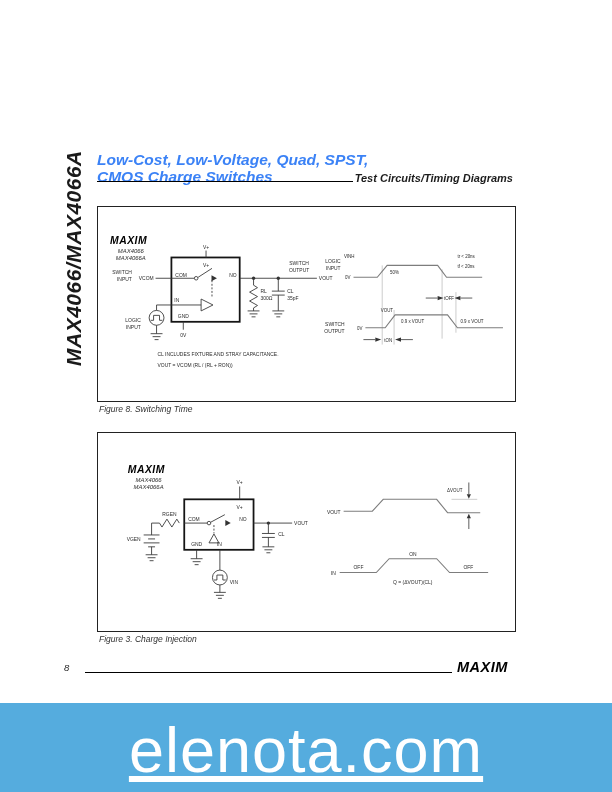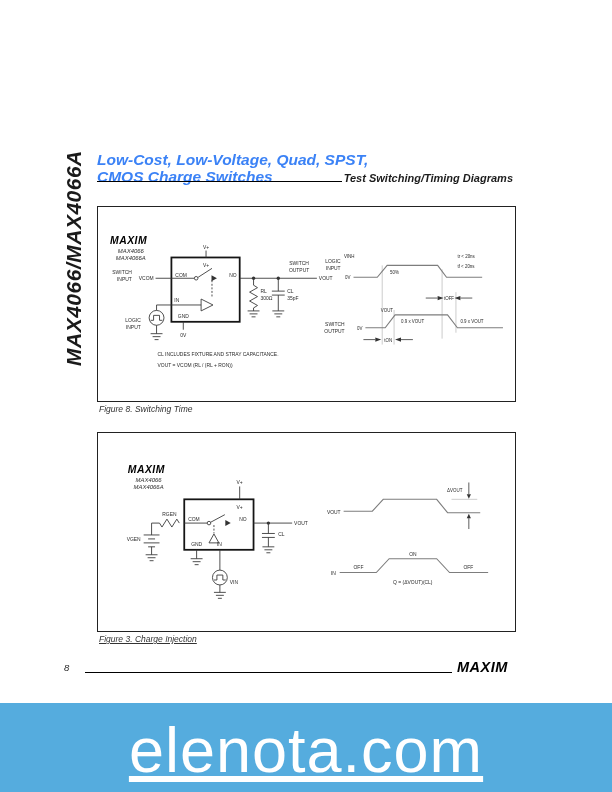--- a/index.html
+++ b/index.html
@@ -15,21 +15,21 @@
   }
   .title { position:absolute; left:97px; top:123px; font-size:15.5px; font-weight:bold; font-style:italic; line-height:17px; color:#3b82f6;margin-top:28px; }
   .section { position:absolute; left:97px; top:172px; width:416px; display:flex; align-items:flex-end; }
   .section .rule { flex:1; border-bottom:1.6px solid #000; margin-bottom:2px; }
   .section .label { font-size:11px; font-weight:bold; font-style:italic; white-space:nowrap; padding-left:2px; }
   .figbox { position:absolute; left:97px; width:417px; border:1px solid #222; background:#fff; }
   .fig2 { top:206px; height:194px; }
   .fig3 { top:432px; height:198px; }
   .caption { position:absolute; left:99px; font-size:8.5px; font-style:italic; color:#333; }
   .cap2 { top:404px; }
-  .cap3 { top:634px;text-decoration:underline; }
+  .cap3 { top:634px; }
   .pagenum { position:absolute; left:64px; top:662px; font-size:9.5px; font-style:italic; }
   .footer-rule { position:absolute; left:85px; top:672px; width:367px; border-top:1.2px solid #000; }
   .footer-logo { position:absolute; left:457px; top:659px; font-size:14.5px; }
   .maxim { font-weight:bold; font-style:italic; letter-spacing:0.5px; color:#000; }
   .banner { position:absolute; left:0; top:703px; width:612px; height:94px; display:flex; align-items:center; justify-content:center;text-decoration:underline; }
   .banner span { font-size:63px; font-weight:400; letter-spacing:1px; }
   svg { display:block; }
   svg text { fill:#2a2a2a; font-family:"Liberation Sans", sans-serif; }
   svg .lbl { font-size:5px; }
   svg .sm { font-size:4.5px; }
@@ -49,21 +49,21 @@
 
   <div class="side-text">MAX4066/MAX4066A</div>
 
   <div class="title">
     <div>Low-Cost, Low-Voltage, Quad, SPST,</div>
     <div>CMOS Charge Switches</div>
   </div>
 
   <div class="section">
     <div class="rule"></div>
-    <div class="label">Test Switching/Timing Diagrams</div>
+    <div class="label">Test Circuits/Timing Diagrams</div>
   </div>
 
   <div class="figbox fig2">
     <svg viewBox="0 0 417 194" width="417" height="192">
 
       <g>
         <text class="logo" x="10" y="37">MAXIM</text>
         <text class="pn" x="31" y="46" text-anchor="middle">MAX4066</text>
         <text class="pn" x="31" y="54" text-anchor="middle">MAX4066A</text>
       </g>

